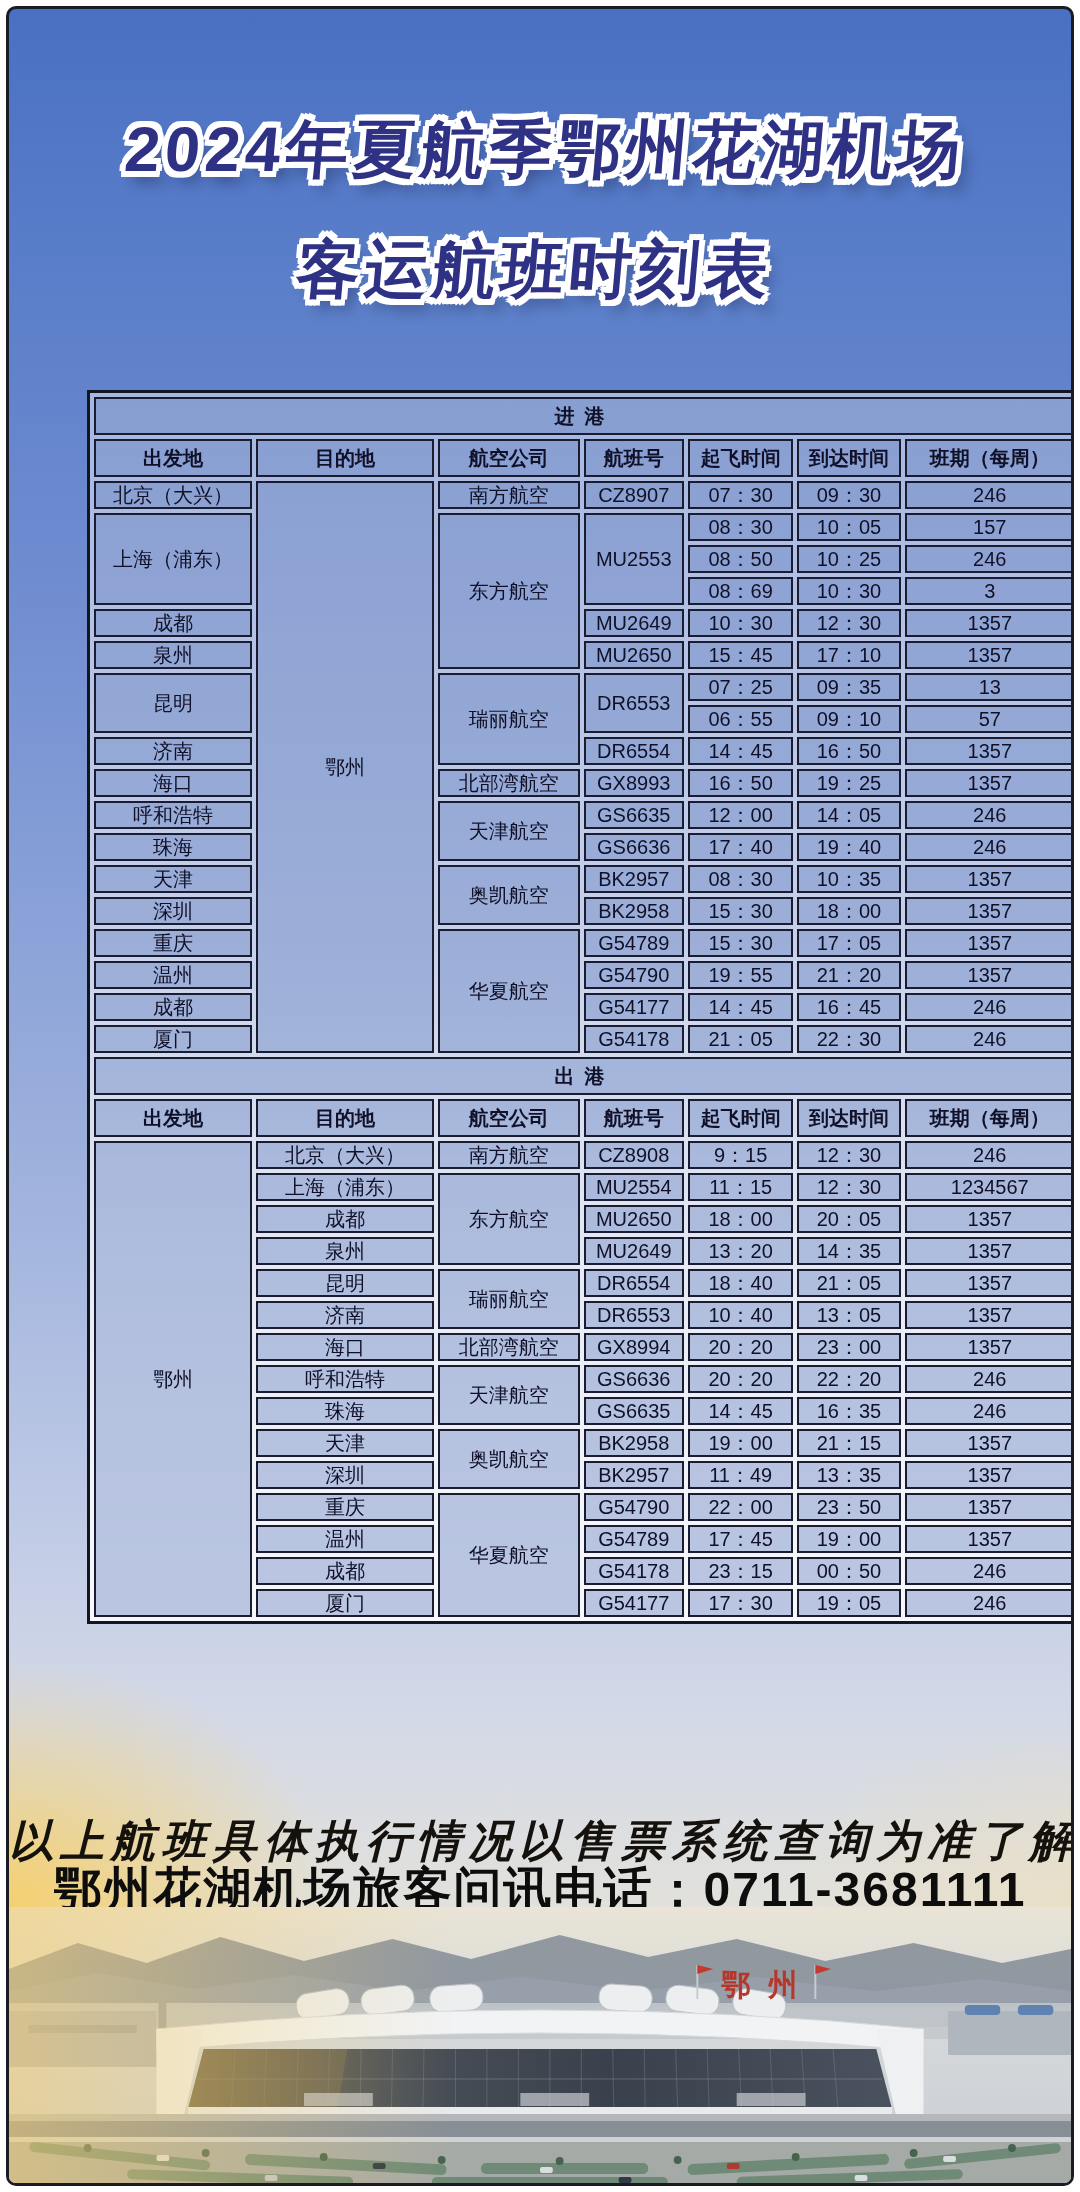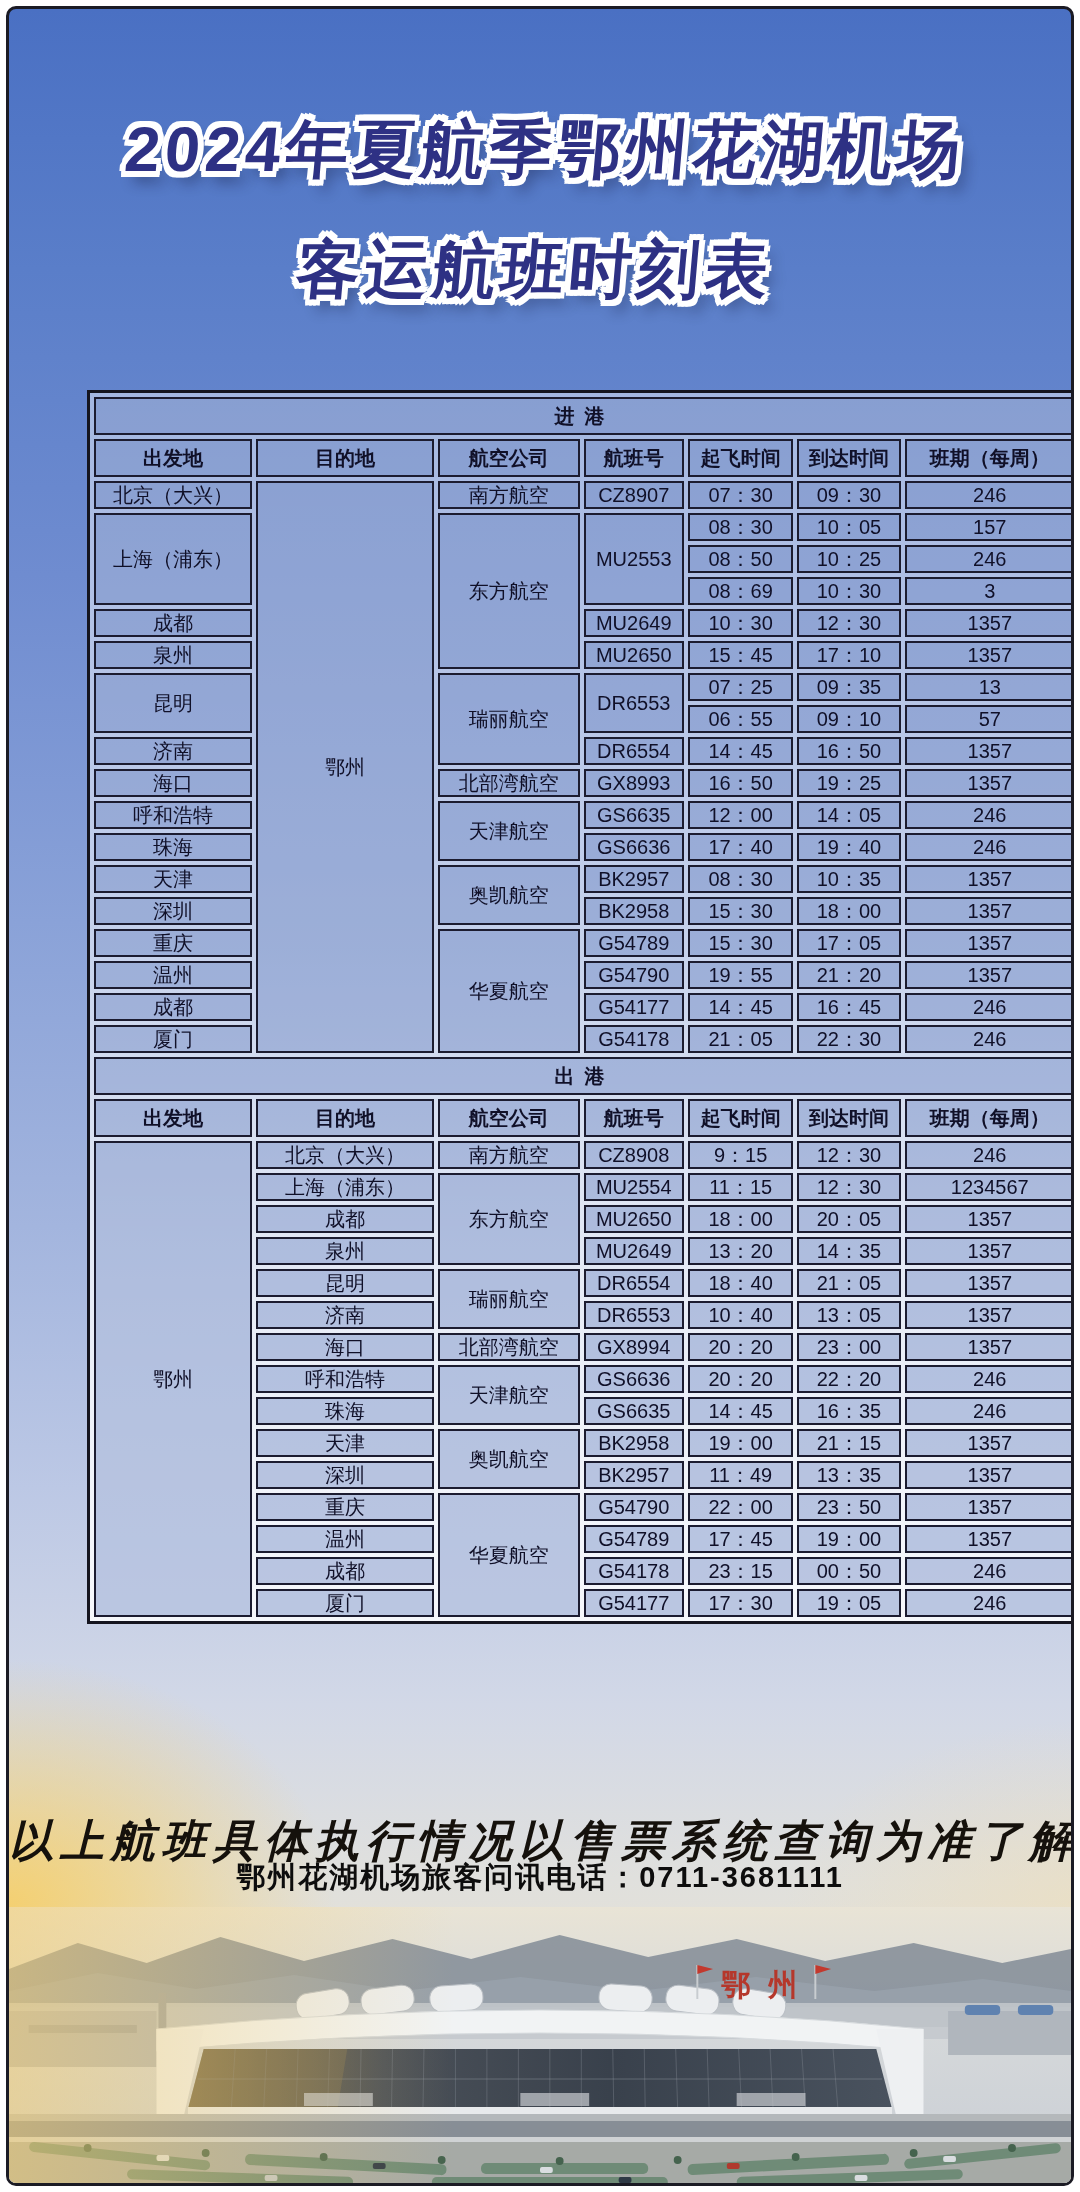--- a/index.html
+++ b/index.html
@@ -54,21 +54,21 @@
                   letter-spacing:10px; background:rgba(252,252,255,0.85); }
 
   
   .footer-note {
     position:absolute; top:1803px; left:0; width:100%; text-align:center;
     font-family:"DejaVu Serif", serif; font-style:italic; font-weight:700;
     font-size:44px; letter-spacing:7px; color:#15110c; white-space:nowrap;
   }
   .footer-phone {
     position:absolute; top:1849px; left:0; width:100%; text-align:center;
-    font-weight:800; font-size:29px; letter-spacing:2px; color:#0d0d0d;
+    font-weight:800; font-size:48px; letter-spacing:2px; color:#0d0d0d;
     white-space:nowrap;
   }
 
   
   svg.photo { position:absolute; left:0; bottom:0; width:100%; height:276px; display:block; }
 </style>
 </head>
 <body>
 
 <div class="poster">

